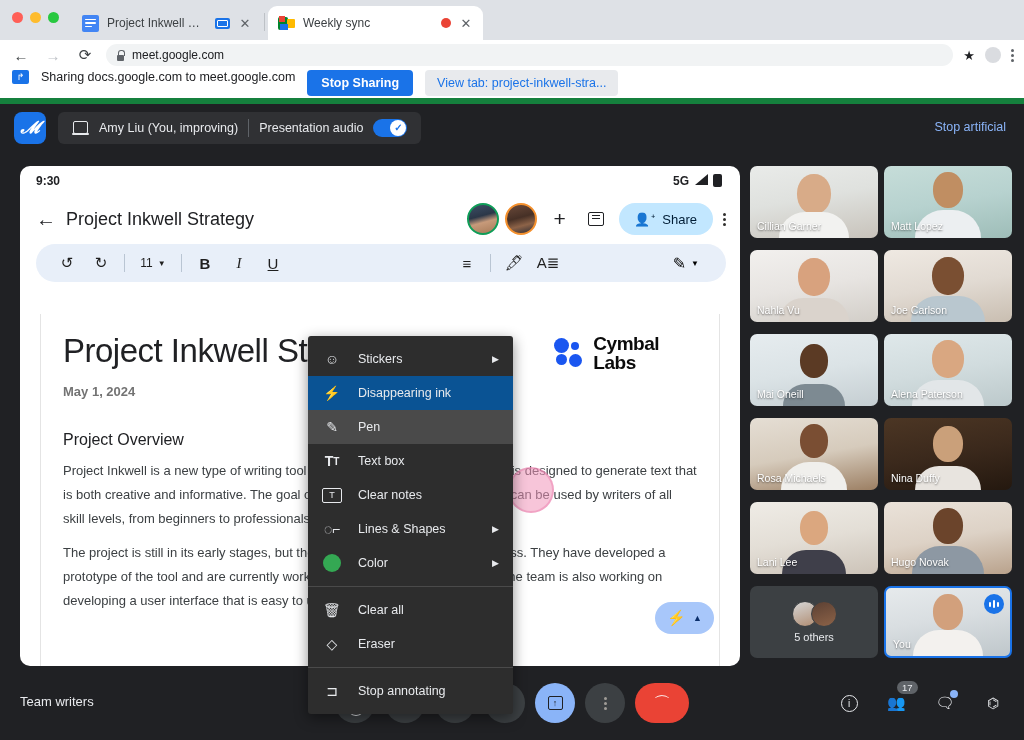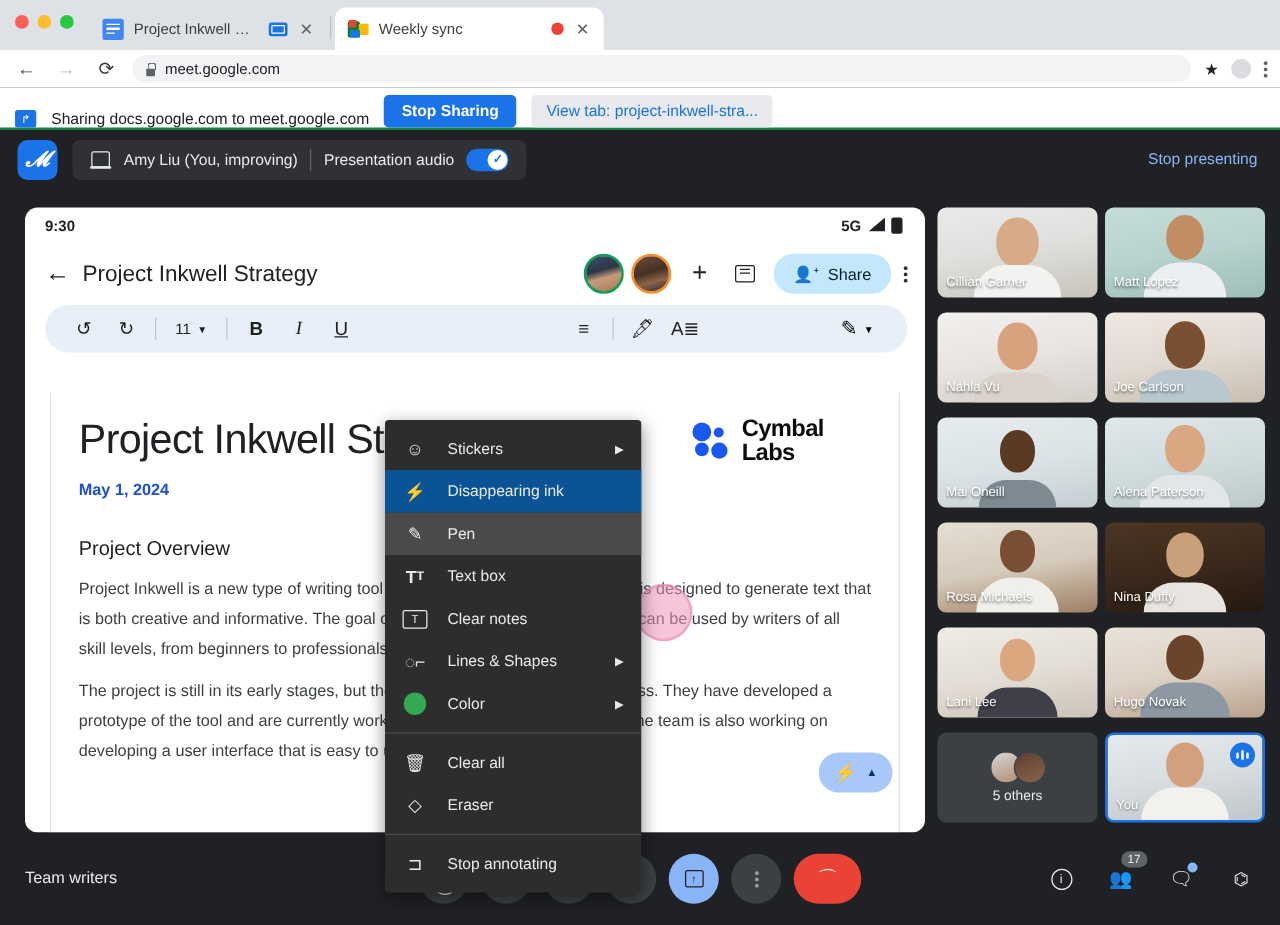--- a/index.html
+++ b/index.html
@@ -58,22 +58,22 @@
   .lock::before { content:""; position:absolute; left:1px; bottom:0; width:7px; height:6px; background:#5f6368; border-radius:1px;}
   .lock::after { content:""; position:absolute; left:2.2px; top:0; width:4.5px; height:5px; border:1.3px solid #5f6368; border-bottom:none; border-radius:3px 3px 0 0;}
   .omni-url { font-size: 12px; color: #202124; }
   .star { color: #202124; font-size: 13px; }
   .avatar-circ { width: 16px; height: 16px; border-radius: 50%; background: #dadce0; }
   .kebab { display:flex; flex-direction:column; gap:2px; align-items:center;}
   .kebab i { width:3px; height:3px; background:#5f6368; border-radius:50%; display:block;}
 
   .sharebar {
     position: absolute; left: 0; top: 70px; width: 1024px; height: 34px;
-    background: #fff; display: flex; align-items: flex-end; padding: 0 12px; gap: 12px;
-    border-bottom: 2px solid #15803d;
+    background: #fff; display: flex; align-items: flex-start; padding: 0 12px; gap: 12px;
+    border-bottom: 6px solid #15803d;
   }
   .share-ico { width: 17px; height: 14px; background: #1a73e8; border-radius: 2px; position: relative; flex:0 0 17px;}
   .share-ico::after { content:"↱"; position:absolute; inset:0; color:#fff; font-size:9px; text-align:center; line-height:14px;}
   .share-txt { font-size: 12.5px; color: #202124; }
   .btn-stop-sharing {
     background: #1a73e8; color: #fff; font-size: 12.5px; font-weight: bold;
     padding: 6px 14px; border-radius: 4px; border: none; cursor: pointer;
   }
   .btn-view-tab {
     background: #e8eaed; color: #1a73e8; font-size: 12.5px;
@@ -143,21 +143,21 @@
   .tb { width: 34px; height: 30px; display: flex; align-items: center; justify-content: center;
         font-size: 15px; color: #1f1f1f; cursor: pointer; }
   .tb.fsz { width: 44px; gap: 5px; font-size: 12px; }
   .tb-div { width: 1px; height: 18px; background: #b9c5d3; margin: 0 6px; }
   .pen-pill { margin-left: auto; background: #e8eff9; border-radius: 17px; height: 32px;
               display:flex; align-items:center; gap:5px; padding: 0 13px; cursor:pointer; }
 
   .doc-page { position: absolute; left: 20px; right: 20px; top: 148px; bottom: 0; background: #fff;
               border-left: 1px solid #e4e4e4; border-right: 1px solid #e4e4e4; padding: 18px 22px 0 22px; }
   .doc-h1 { font-size: 33px; color: #202124; font-weight: 400; letter-spacing: -0.5px; }
-  .doc-date { font-size: 13px; color: #1d4ed8; font-weight: bold; margin-top: 14px; }
+  .doc-date { font-size: 13px; color: #737373; font-weight: bold; margin-top: 14px; }
   .doc-h2 { font-size: 16px; color: #202124; font-weight: 500; margin-top: 32px; }
   .doc-p { font-size: 13px; color: #3c4043; line-height: 1.85; margin-top: 10px; }
   .cymbal {
     position: absolute; right: 60px; top: 20px; display: flex; align-items: center; gap: 9px;
   }
   .cymbal-marks { position: relative; width: 30px; height: 30px; }
   .cymbal-marks i { position: absolute; border-radius: 50%; background: #1a56f0; display:block;}
   .cymbal-marks i:nth-child(1) { left: 0px; top: 0px; width: 15px; height: 15px; }
   .cymbal-marks i:nth-child(2) { left: 17px; top: 4px; width: 8px; height: 8px; }
   .cymbal-marks i:nth-child(3) { left: 2px; top: 16px; width: 11px; height: 11px; }
@@ -304,21 +304,21 @@
 
     <div class="present-bar">
       <div class="meet-logo">𝓜</div>
       <div class="present-pill">
         <span class="laptop-ico"></span>
         <span class="present-name">Amy Liu (You, improving)</span>
         <span class="vdiv"></span>
         <span class="present-audio-label">Presentation audio</span>
         <span class="toggle"></span>
       </div>
-      <div class="stop-presenting">Stop presenting</div>
+      <div class="stop-presenting">Stop artificial</div>
     </div>
 
     <div class="doc-surface">
 
       <div class="phone-status">
         <span class="phone-time">9:30</span>
         <span class="phone-right">
           <span class="sig-5g">5G</span>
           <span class="sig-bars"></span>
           <span class="battery"></span>

